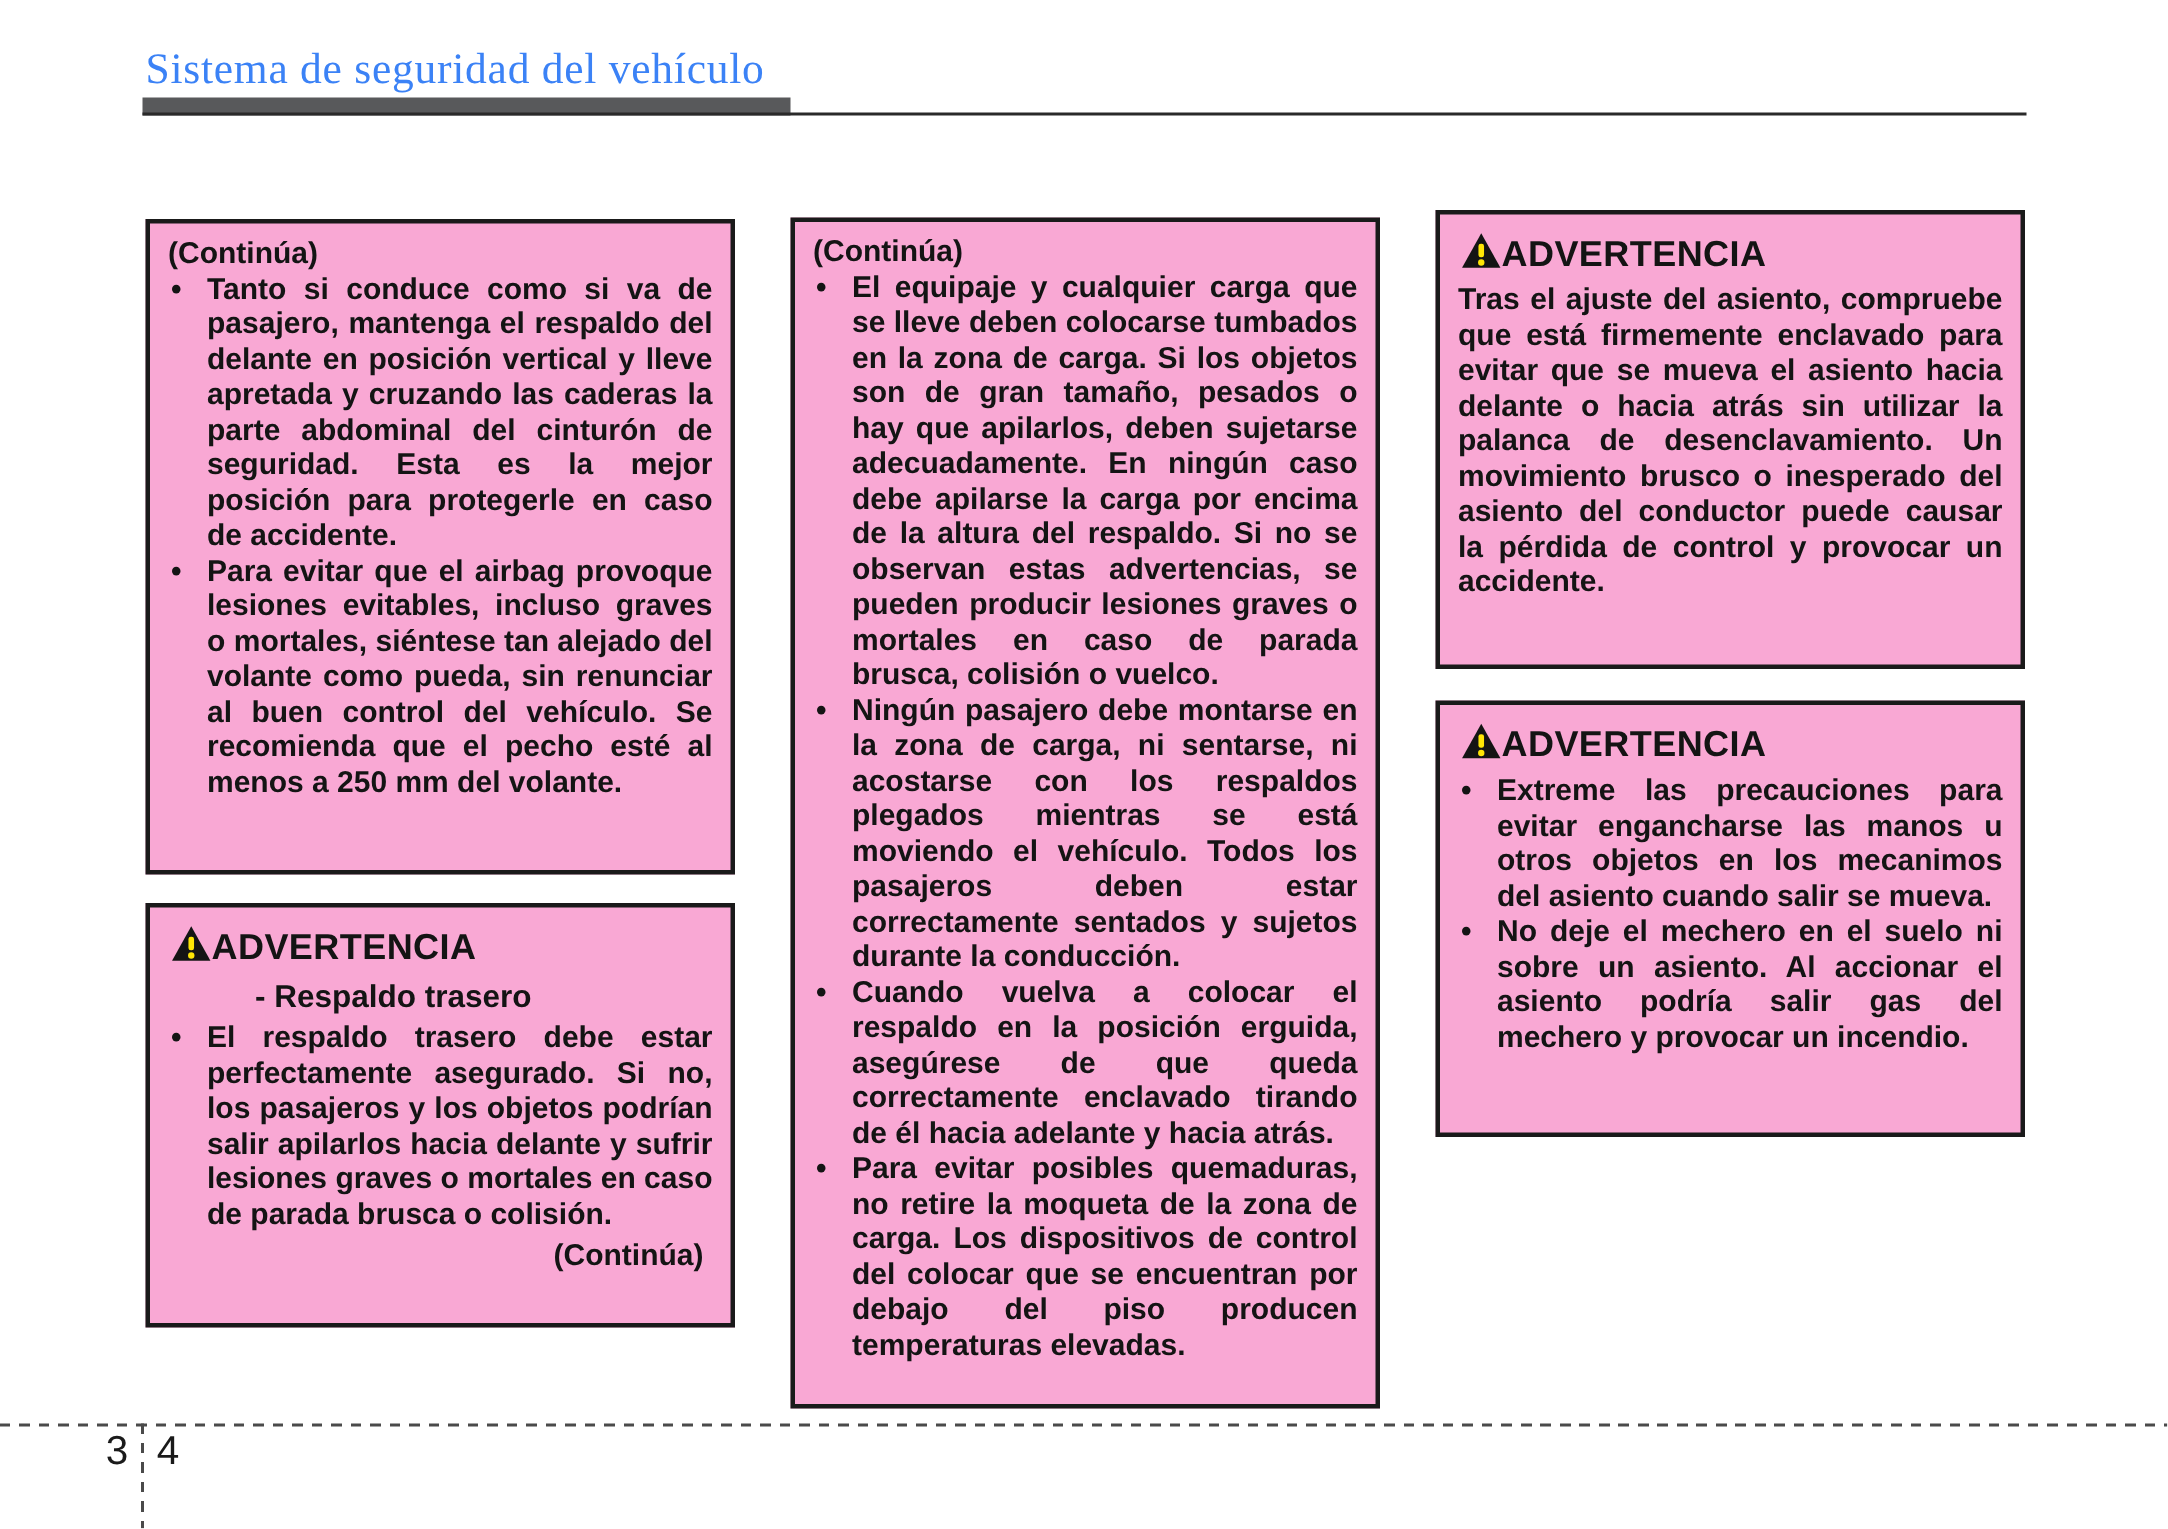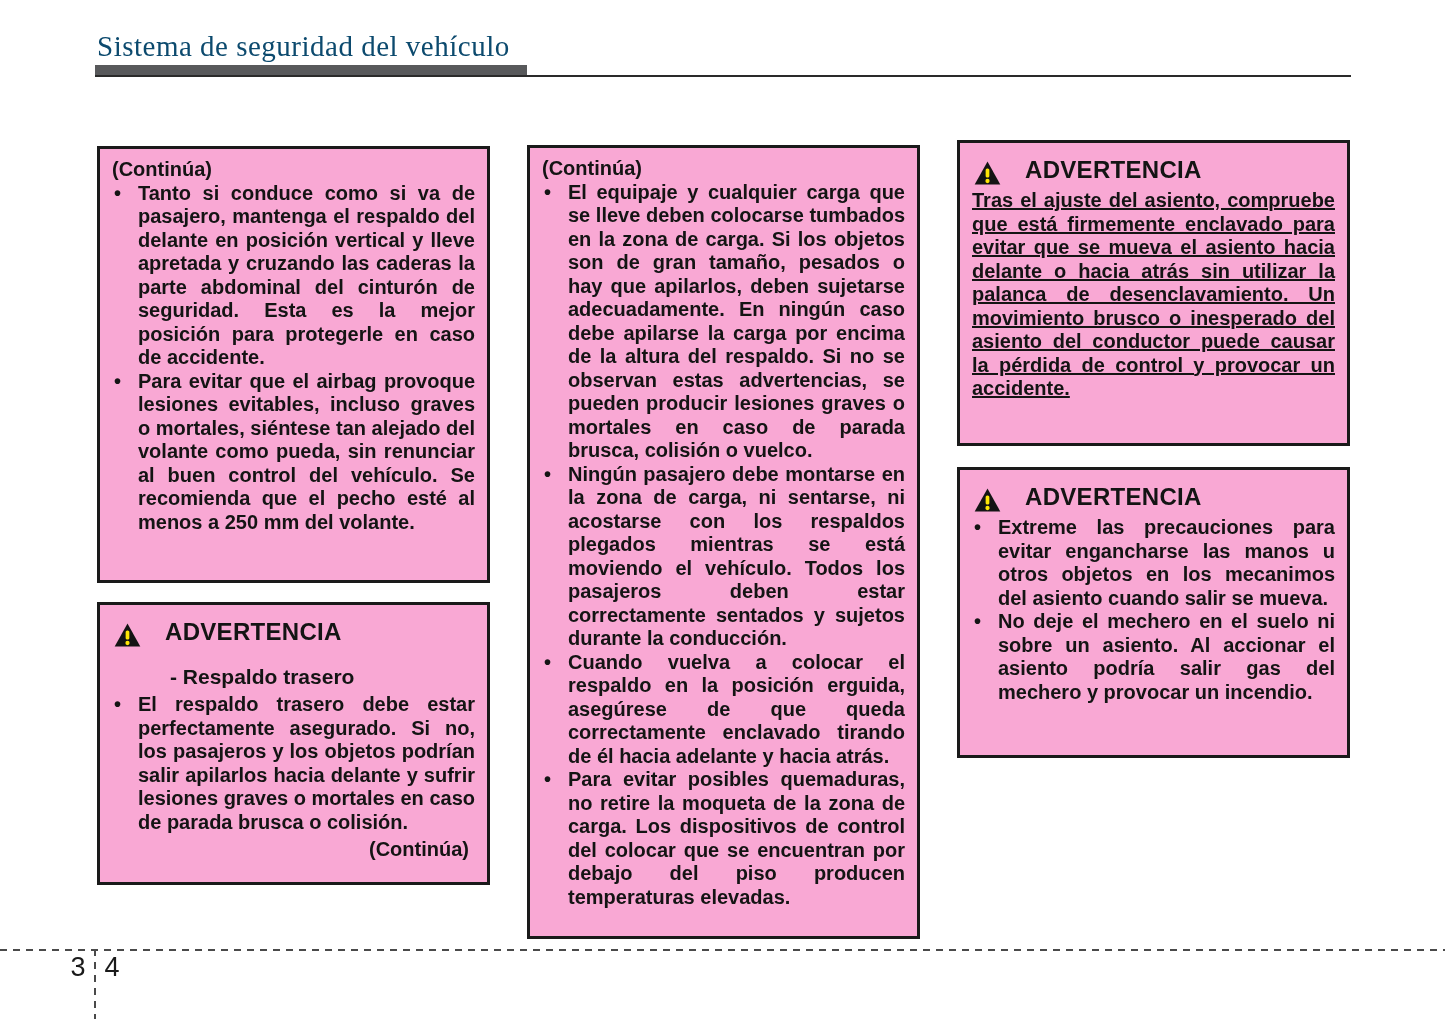--- a/index.html
+++ b/index.html
@@ -9,21 +9,21 @@
     width:1445px; height:1019px;
     background:#ffffff;
     font-family:"Liberation Sans", sans-serif;
     color:#1a1a1a;
     overflow:hidden;
   }
   
   .hdr-title {
     position:absolute; left:97px; top:30px;
     font-family:"Liberation Serif", serif;
-    font-weight:400; font-size:29px; color:#0c4a6e;
+    font-weight:400; font-size:29px; color:#3b82f6;
     letter-spacing:0.5px; white-space:nowrap;
   }
   .hdr-bar {
     position:absolute; left:95px; top:65px;
     width:432px; height:12px; background:#58595b;
   }
   .hdr-rule {
     position:absolute; left:95px; top:75px;
     width:1256px; height:2px; background:#2a2a2a;
   }
@@ -45,28 +45,28 @@
   #box-right2 { left:957px; top:467px; width:393px; height:291px; }
 
   .cont-top { text-align:left; }
   .cont-bottom { text-align:right; margin-top:4px; padding-right:6px; }
 
   .bullet { display:flex; align-items:flex-start; }
   .bullet .dot { flex:none; width:26px; text-align:left; padding-left:2px; }
   .bullet .btext { flex:1; text-align:justify; }
 
   .wtitle {
-    display:flex; align-items:flex-end; gap:24px;
+    display:flex; align-items:flex-start; gap:0;
     font-size:24px; line-height:30px;
     margin:3px 0 4px 2px;
     letter-spacing:0.3px;
   }
   .wtitle .tri { display:inline-flex; align-items:center; }
-  .wsubtitle { margin:16px 0 3px 58px; font-size:21px; line-height:27px; }
-  .wbody { text-align:justify;text-decoration:underline; }
+  .wsubtitle { margin:4px 0 3px 58px; font-size:21px; line-height:27px; }
+  .wbody { text-align:justify; }
 
   
   .foot-hdash {
     position:absolute; left:0; top:949px; width:1445px; height:2px;
     background:repeating-linear-gradient(to right,#4a4a4a 0 7px,transparent 7px 13px);
   }
   .foot-vdash {
     position:absolute; left:94px; top:949px; width:2px; height:70px;
     background:repeating-linear-gradient(to bottom,#4a4a4a 0 7px,transparent 7px 13px);
   }

